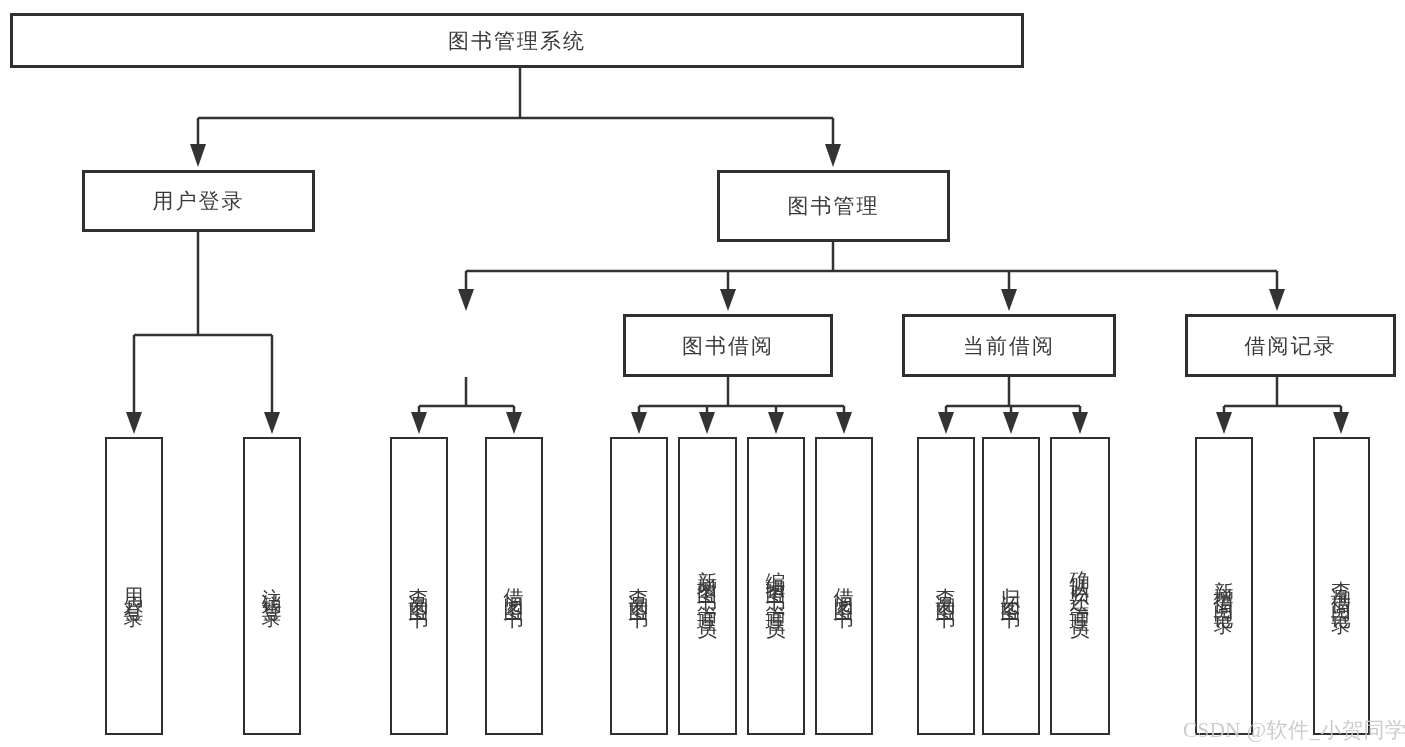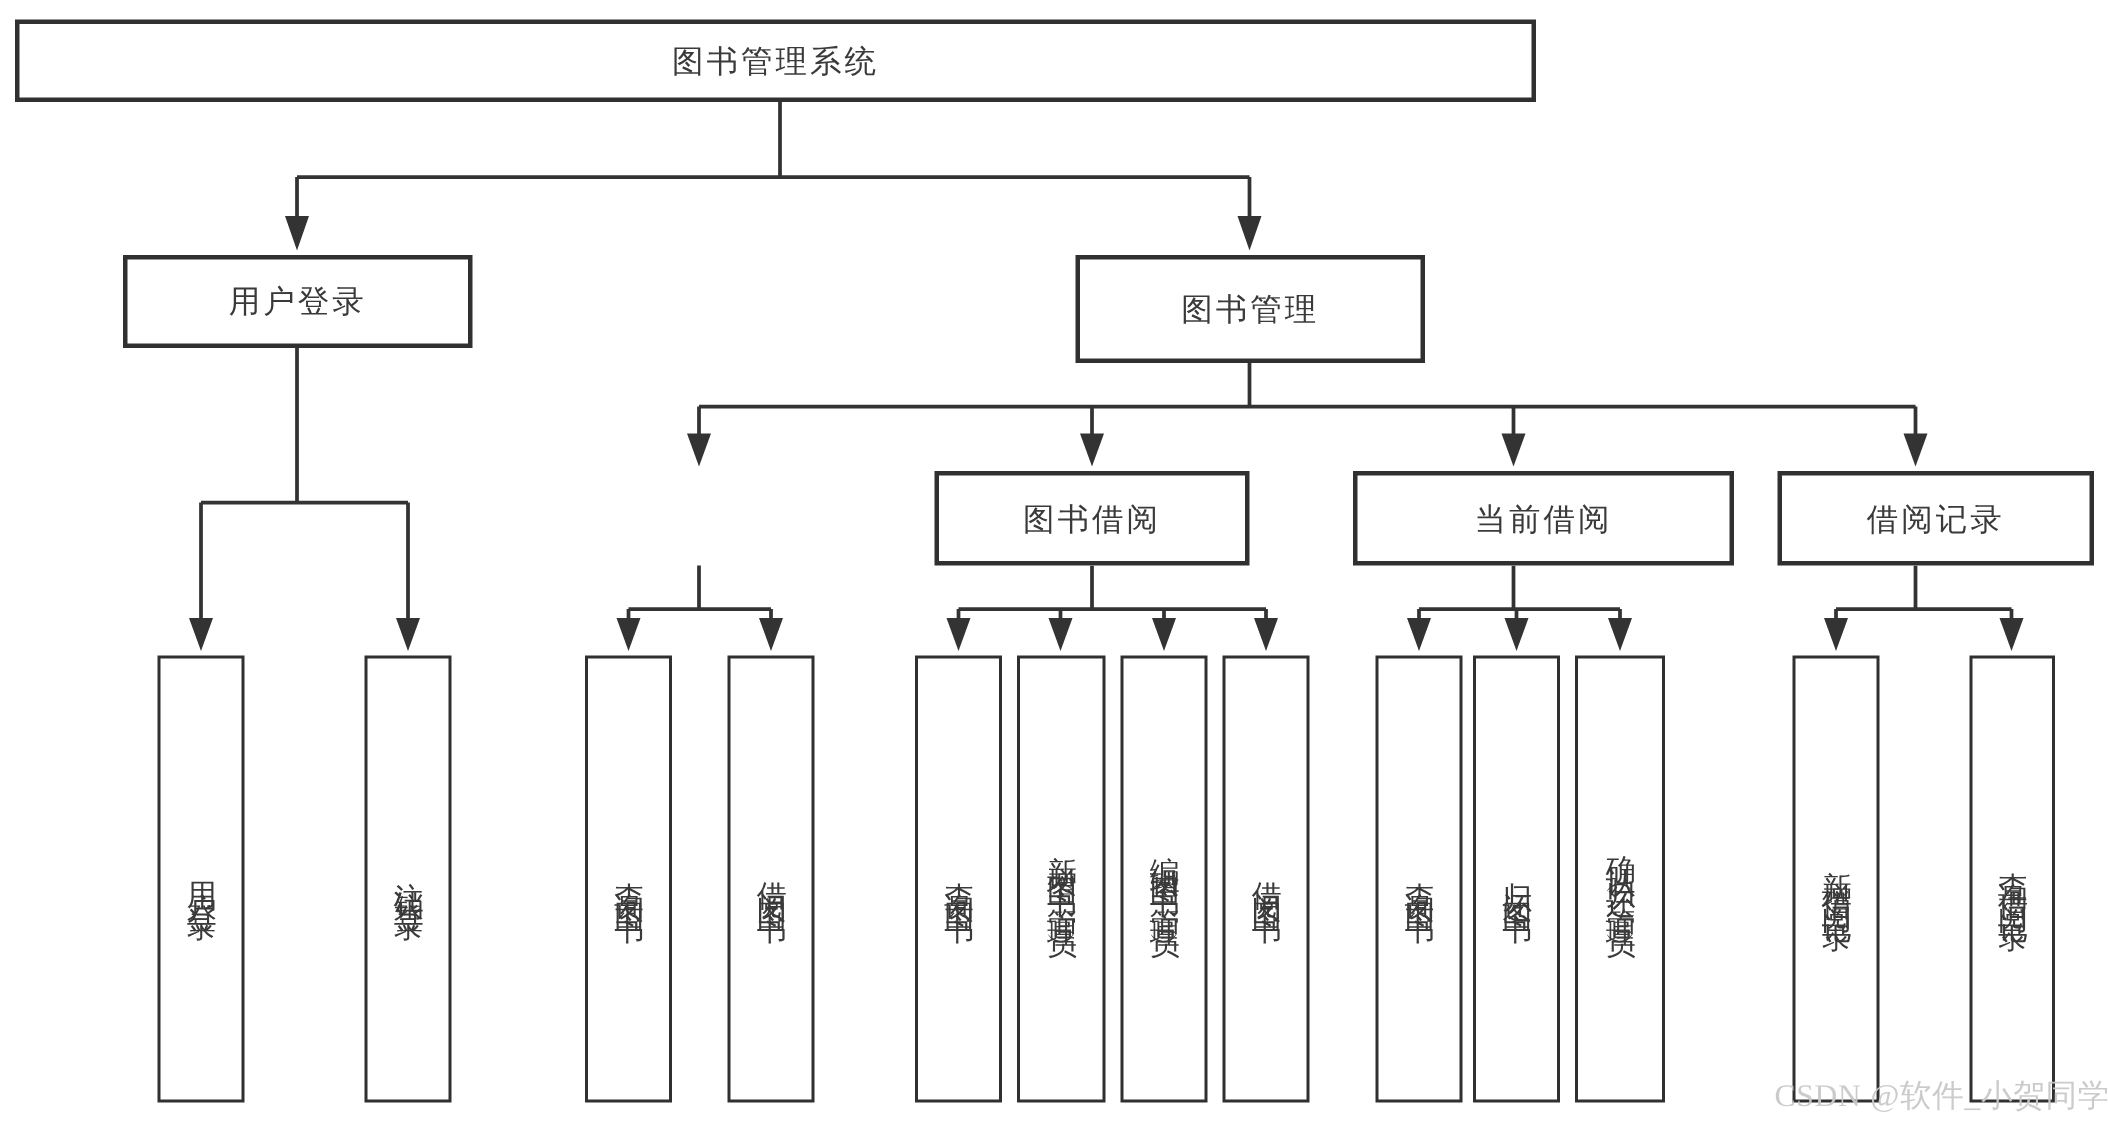--- a/index.html
+++ b/index.html
@@ -125,21 +125,21 @@
       <polygon points="1333,412 1349,412 1341,434"></polygon>
     </g>
   </svg>
 
   <div class="box h-box" style="left:10px; top:13px; width:1014px; height:55px;">图书管理系统</div>
 
   <div class="box h-box" style="left:82px; top:170px; width:233px; height:62px;">用户登录</div>
   <div class="box h-box" style="left:717px; top:170px; width:233px; height:72px;">图书管理</div>
 
   <div class="box h-box" style="left:623px; top:314px; width:210px; height:63px;">图书借阅</div>
-  <div class="box h-box" style="left:902px; top:314px; width:254px; height:63px;">当前借阅</div>
+  <div class="box h-box" style="left:902px; top:314px; width:214px; height:63px;">当前借阅</div>
   <div class="box h-box" style="left:1172px; top:314px; width:211px; height:63px;margin-left:13px;">借阅记录</div>
 
   <div class="box v-box" style="left:105px; top:437px; width:58px; height:298px;">用户登录</div>
   <div class="box v-box" style="left:243px; top:437px; width:58px; height:298px;">注销登录</div>
 
   <div class="box v-box" style="left:390px; top:437px; width:58px; height:298px;">查询图书</div>
   <div class="box v-box" style="left:485px; top:437px; width:58px; height:298px;">借阅图书</div>
 
   <div class="box v-box" style="left:610px; top:437px; width:58px; height:298px;">查询图书</div>
   <div class="box v-box" style="left:678px; top:437px; width:59px; height:298px;">新增图书（管理员）</div>

